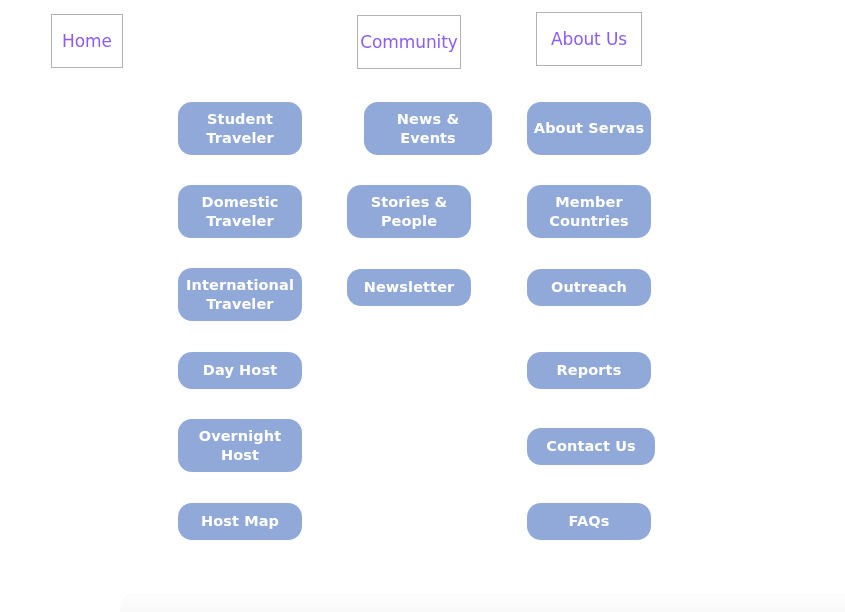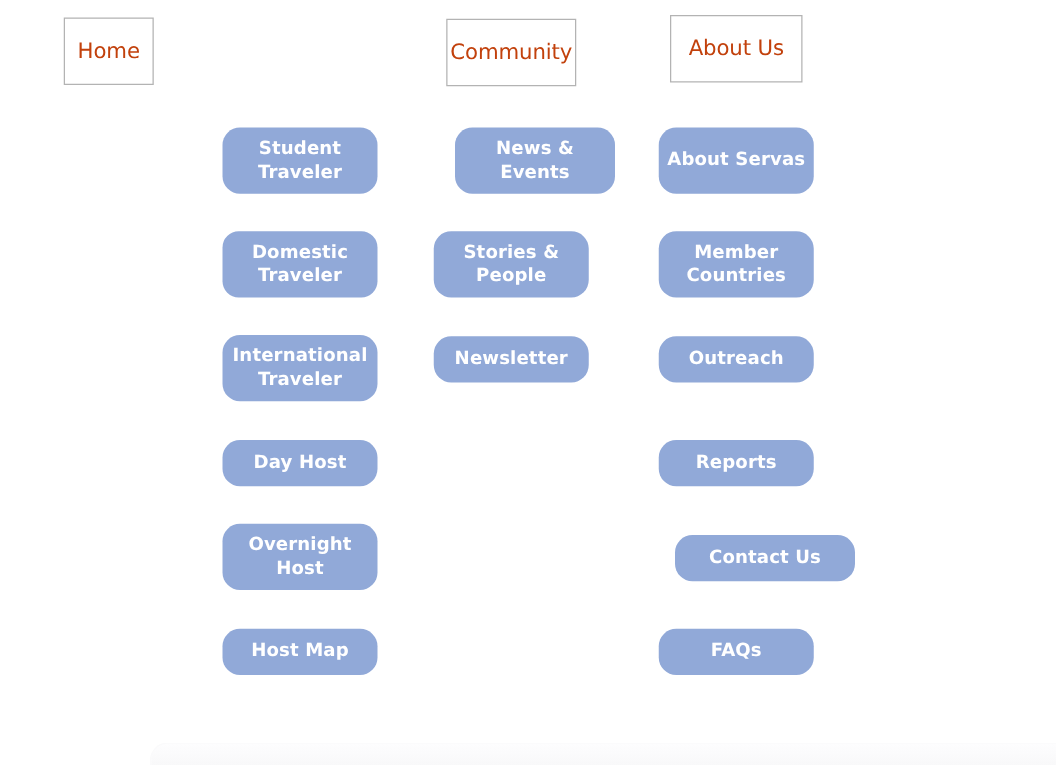--- a/index.html
+++ b/index.html
@@ -34,21 +34,21 @@
     left: 0;
     top: 0;
     width: 845px;
     height: 95px;
   }
   .nav-box {
     position: absolute;
     box-sizing: border-box;
     border: 1px solid #b3b3b3;
     background: #ffffff;
-    color: #c2410c;
+    color: #8b5cf6;
     font-size: 17px;
     font-family: "DejaVu Sans", sans-serif;
     display: flex;
     align-items: center;
     justify-content: center;
     white-space: nowrap;
     letter-spacing: -0.1px;
   }
 
   
@@ -136,20 +136,20 @@
       <div class="menu-btn" style="left: 0px; top: 185px; width: 124px; height: 53px;">
         <span class="btn-label">Member
 Countries</span>
       </div>
       <div class="menu-btn" style="left: 0px; top: 269px; width: 124px; height: 37px;">
         <span class="btn-label">Outreach</span>
       </div>
       <div class="menu-btn" style="left: 0px; top: 352px; width: 124px; height: 37px;">
         <span class="btn-label">Reports</span>
       </div>
-      <div class="menu-btn" style="left: 13px; top: 428px; width: 144px; height: 37px; text-align: right;">
+      <div class="menu-btn" style="left: 0px; top: 428px; width: 128px; height: 37px; text-align: right;">
         <span class="btn-label">Contact Us</span>
       </div>
       <div class="menu-btn" style="left: 0px; top: 503px; width: 124px; height: 37px;">
         <span class="btn-label">FAQs</span>
       </div>
     </div>
   </div>
 
 </body></html>

